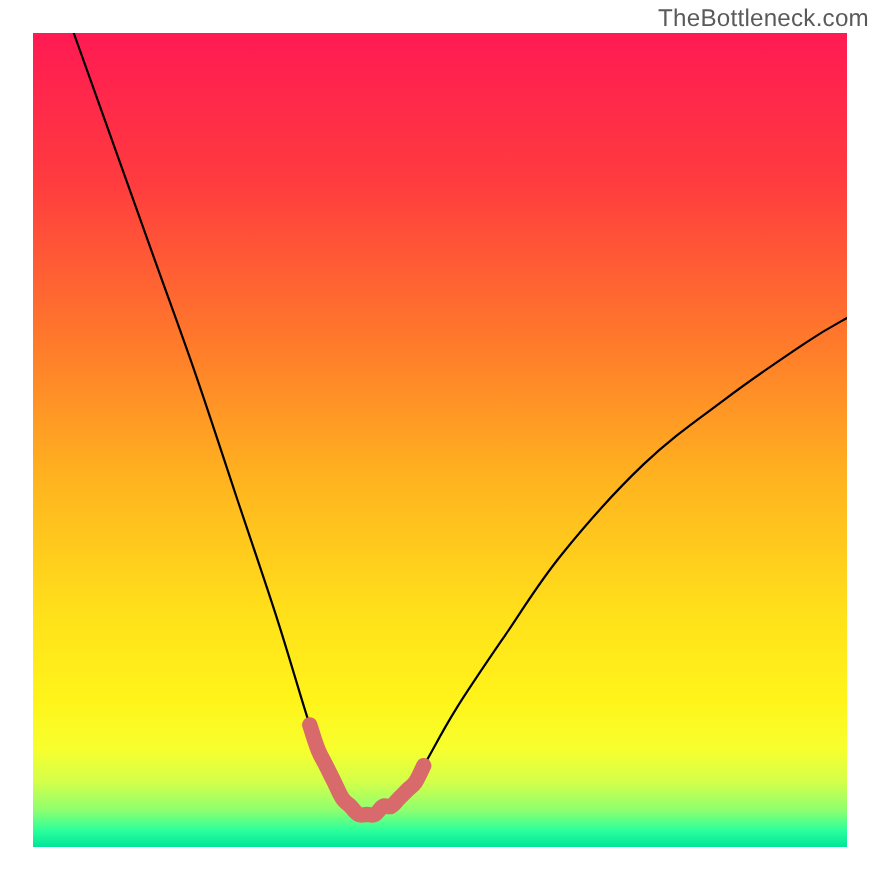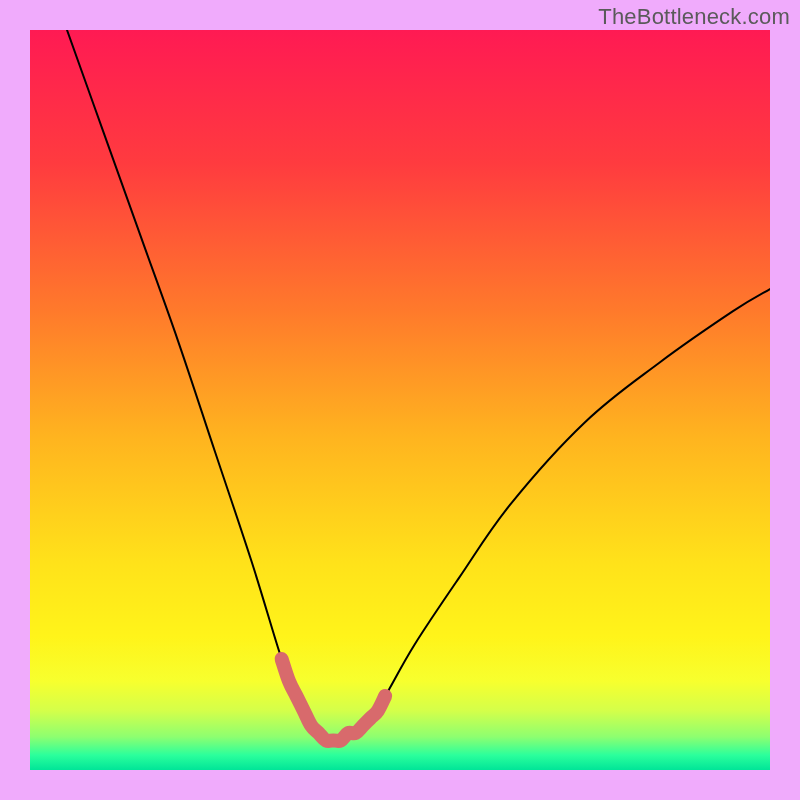--- a/index.html
+++ b/index.html
@@ -8,21 +8,21 @@
     width: 800px;
     height: 800px;
     background: #000;
     overflow: hidden;
     font-family: Arial, Helvetica, sans-serif;
   }
   .frame {
     position: relative;
     width: 800px;
     height: 800px;
-    background: #f0abfc;
+    background: #ffffff;
   }
   .watermark {
     position: absolute;
     top: 4px;
     right: 10px;
     color: #5a5a5a;
     font-size: 22px;
     font-weight: 500;
     letter-spacing: 0.2px;
     z-index: 5;

